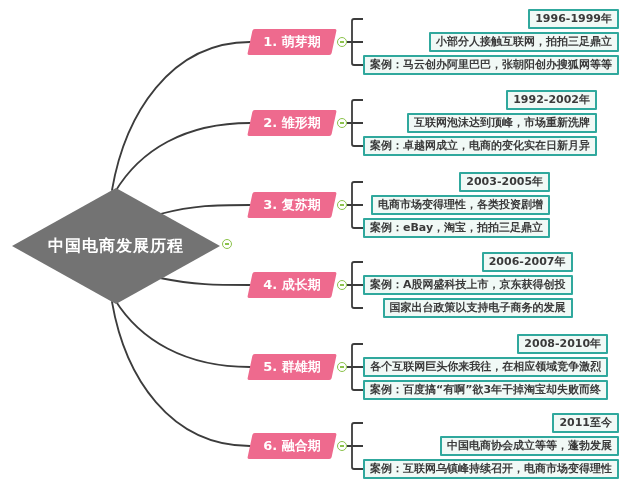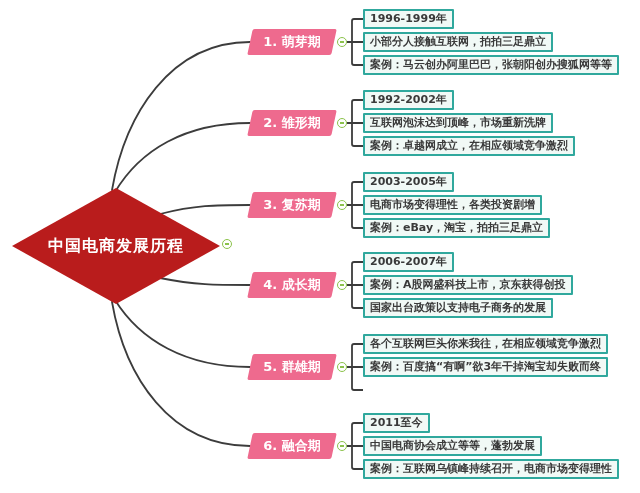--- a/index.html
+++ b/index.html
@@ -6,21 +6,21 @@
   #canvas{
     position:relative;width:640px;height:493px;background:#ffffff;overflow:hidden;
     font-family:"DejaVu Sans","Liberation Sans",sans-serif;
   }
   #links{position:absolute;left:0;top:0;}
   .curve{fill:none;stroke:#3c3c3c;stroke-width:1.8;stroke-linecap:round;}
 
   
   .root-node{
     position:absolute;left:12px;top:188px;width:208px;height:116px;
-    background:#b91c1c;
+    background:#737373;
     clip-path:polygon(50% 0,100% 50%,50% 100%,0 50%);
     display:flex;align-items:center;justify-content:center;
   }
   .root-node span{
     color:#ffffff;font-size:16px;font-weight:bold;letter-spacing:1px;white-space:nowrap;
   }
 
   
   .collapse{
     position:absolute;width:10px;height:10px;border:1.5px solid #8bc34a;border-radius:50%;
@@ -39,21 +39,21 @@
   }
   .stage span{
     display:block;transform:skewX(12deg);text-align:center;line-height:26px;
     color:#ffffff;font-size:13px;font-weight:bold;white-space:nowrap;
   }
   .branch .collapse{left:87px;top:28px;}
   .bracket{position:absolute;left:97px;top:0;}
   .bracket path{fill:none;stroke:#3c3c3c;stroke-width:1.8;stroke-linecap:round;}
   .items{
     position:absolute;left:113px;top:0;display:flex;flex-direction:column;gap:3px;
-    align-items:flex-start;
+    align-items:flex-end;
   }
   .item{
     box-sizing:border-box;height:20px;line-height:16px;padding:0 5px;
     border:2px solid #30a89d;background:#f1f9f6;border-radius:1px;
     font-size:11px;font-weight:bold;color:#3a3a3a;white-space:nowrap;width:max-content;
   }
 </style>
 </head>
 <body>
 
@@ -92,21 +92,21 @@
     <div class="stage">
       <span>2. 雏形期</span>
     </div>
     <div class="collapse"></div>
     <svg class="bracket" width="16" height="66">
       <path d="M0,33 H16 M5,12 Q5,10 7,10 H16 M5,54 Q5,56 7,56 H16 M5,12 V54"></path>
     </svg>
     <div class="items">
       <div class="item">1992-2002年</div>
       <div class="item">互联网泡沫达到顶峰，市场重新洗牌</div>
-      <div class="item">案例：卓越网成立，在相应领域竞争激烈</div>
+      <div class="item">案例：卓越网成立，电商的变化实在日新月异</div>
     </div>
   </div>
 
   <div class="branch" style="top:172px">
     <div class="stage">
       <span>3. 复苏期</span>
     </div>
     <div class="collapse"></div>
     <svg class="bracket" width="16" height="66">
       <path d="M0,33 H16 M5,12 Q5,10 7,10 H16 M5,54 Q5,56 7,56 H16 M5,12 V54"></path>
@@ -135,20 +135,21 @@
 
   <div class="branch" style="top:334px">
     <div class="stage">
       <span>5. 群雄期</span>
     </div>
     <div class="collapse"></div>
     <svg class="bracket" width="16" height="66">
       <path d="M0,33 H16 M5,12 Q5,10 7,10 H16 M5,54 Q5,56 7,56 H16 M5,12 V54"></path>
     </svg>
     <div class="items">
+      <div class="item">2008-2010年</div>
       <div class="item">各个互联网巨头你来我往，在相应领域竞争激烈</div>
       <div class="item">案例：百度搞“有啊”欲3年干掉淘宝却失败而终</div>
     </div>
   </div>
 
   <div class="branch" style="top:413px">
     <div class="stage">
       <span>6. 融合期</span>
     </div>
     <div class="collapse"></div>

